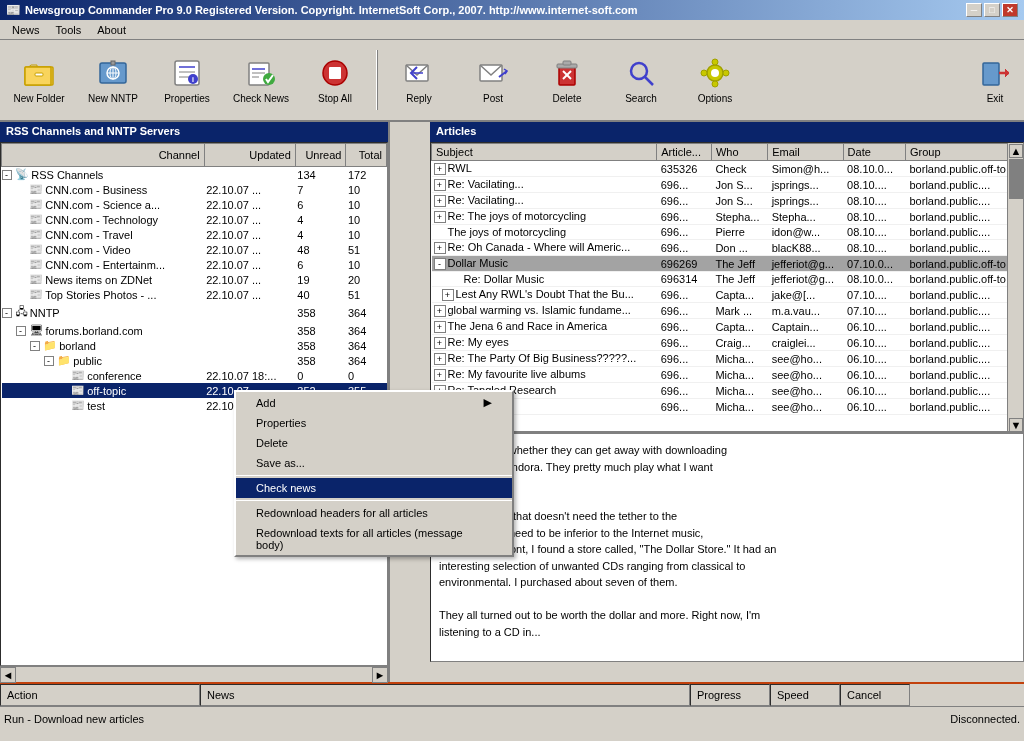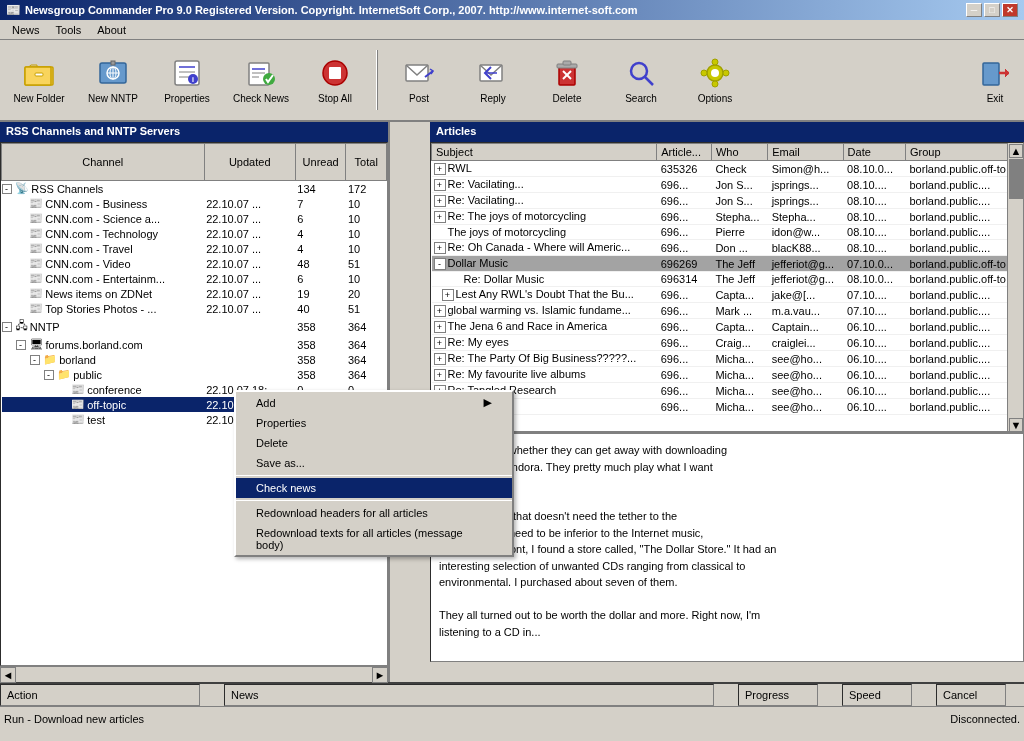--- a/index.html
+++ b/index.html
@@ -23,41 +23,41 @@
     #exit-btn { margin-left: auto; width: 50px; }
     #content { display: flex; flex: 1; height: 560px; }
     
     
     #left-panel { width: 390px; display: flex; flex-direction: column; border-right: 2px solid #808080; }
     .panel-header { background: #0a246a; color: white; padding: 3px 6px; font-size: 11px; font-weight: bold; height: 20px; }
     #tree-area { flex: 1; background: white; overflow-y: auto; overflow-x: auto; border: 1px inset #808080; }
     
     
     .tree-table { width: 100%; border-collapse: collapse; }
-    .tree-table th { background: #d4d0c8; border: 1px solid #808080; padding: 12px 4px; text-align: center; font-size: 11px; font-weight: normal; position: sticky; top: 0; }
+    .tree-table th { background: #d4d0c8; border: 1px solid #808080; padding: 5px 4px; text-align: right; font-size: 11px; font-weight: normal; position: sticky; top: 0; }
     .tree-table td { padding: 1px 2px; font-size: 11px; white-space: nowrap; }
     .tree-row { cursor: pointer; }
     .tree-row.selected { background: #0a246a; color: white; }
     .tree-cell { display: flex; align-items: center; gap: 2px; }
     
     
     #right-panel { flex: 1; display: flex; flex-direction: column; margin-left: 40px; }
     .articles-header { background: #0a246a; color: white; padding: 3px 6px; font-size: 11px; font-weight: bold; height: 20px; }
     #articles-area { background: white; border: 1px inset #808080; overflow-y: auto; }
     .articles-table { width: 100%; border-collapse: collapse; }
     .articles-table th { background: #d4d0c8; border: 1px solid #808080; padding: 2px 4px; text-align: left; font-size: 11px; font-weight: normal; position: sticky; top: 0; cursor: pointer; }
     .articles-table td { padding: 1px 4px; font-size: 11px; white-space: nowrap; border-bottom: 1px solid #f0f0f0; overflow: hidden; max-width: 200px; text-overflow: ellipsis; }
     .article-row { cursor: pointer; }
     .article-row.dollar { background: #a3a3a3; }
     
     
     #preview-area { background: white; border: 1px inset #808080; padding: 8px; font-size: 11px; line-height: 1.5; overflow-y: auto; height: 230px; border-top: 2px solid #808080; }
     
     
-    #statusbar { display: flex; height: 24px; border-top: 2px solid #404040; background: #d4d0c8; gap: 24px; }
+    #statusbar { display: flex; height: 24px; border-top: 2px solid #c2410c; background: #d4d0c8; }
     .status-segment { border: 1px inset #808080; padding: 3px 6px; font-size: 11px; display: flex; align-items: center; }
     #status-action { flex: 0 0 200px; }
     #status-news { flex: 0 0 490px; }
     #status-progress { flex: 0 0 80px; }
     #status-speed { flex: 0 0 70px; }
     #status-cancel { flex: 0 0 70px; }
     
     
     #bottom-status { height: 24px; background: #d4d0c8; border-top: 1px solid #808080; display: flex; align-items: center; padding: 0 4px; font-size: 11px; }
     #bottom-run { flex: 0 0 300px; }
@@ -150,36 +150,36 @@
         </svg>
     </div>
     <span>Stop All</span>
   </div>
   <div class="toolbar-separator"></div>
   <div class="toolbar-btn">
     <div class="toolbar-icon">
       <svg width="32" height="32" viewBox="0 0 32 32">
           <rect x="3" y="8" width="22" height="16" rx="1" fill="white" stroke="#808080" stroke-width="1.5"></rect>
           <polyline points="3,8 14,18 25,8" fill="none" stroke="#808080" stroke-width="1.5"></polyline>
+          <polyline points="14,22 8,16 14,10" fill="none" stroke="#4040cc" stroke-width="2"></polyline>
+          <line x1="8" y1="16" x2="20" y2="16" stroke="#4040cc" stroke-width="1.5"></line>
+        </svg>
+    </div>
+    <span>Reply</span>
+  </div>
+  <div class="toolbar-btn">
+    <div class="toolbar-icon">
+      <svg width="32" height="32" viewBox="0 0 32 32">
+          <rect x="3" y="8" width="22" height="16" rx="1" fill="white" stroke="#808080" stroke-width="1.5"></rect>
+          <polyline points="3,8 14,18 25,8" fill="none" stroke="#808080" stroke-width="1.5"></polyline>
           <line x1="22" y1="20" x2="30" y2="14" stroke="#4040cc" stroke-width="2"></line>
           <polyline points="27,12 30,14 28,17" fill="none" stroke="#4040cc" stroke-width="1.5"></polyline>
         </svg>
     </div>
     <span>Post</span>
-  </div>
-  <div class="toolbar-btn">
-    <div class="toolbar-icon">
-      <svg width="32" height="32" viewBox="0 0 32 32">
-          <rect x="3" y="8" width="22" height="16" rx="1" fill="white" stroke="#808080" stroke-width="1.5"></rect>
-          <polyline points="3,8 14,18 25,8" fill="none" stroke="#808080" stroke-width="1.5"></polyline>
-          <polyline points="14,22 8,16 14,10" fill="none" stroke="#4040cc" stroke-width="2"></polyline>
-          <line x1="8" y1="16" x2="20" y2="16" stroke="#4040cc" stroke-width="1.5"></line>
-        </svg>
-    </div>
-    <span>Reply</span>
   </div>
   <div class="toolbar-btn">
     <div class="toolbar-icon">
       <svg width="32" height="32" viewBox="0 0 32 32">
           <rect x="8" y="10" width="16" height="18" rx="1" fill="#cc3333" stroke="#aa0000" stroke-width="1.5"></rect>
           <line x1="12" y1="14" x2="20" y2="22" stroke="white" stroke-width="2"></line>
           <line x1="20" y1="14" x2="12" y2="22" stroke="white" stroke-width="2"></line>
           <rect x="6" y="7" width="20" height="4" rx="1" fill="#aaaaaa" stroke="#808080" stroke-width="1"></rect>
           <rect x="12" y="4" width="8" height="4" rx="1" fill="#aaaaaa" stroke="#808080" stroke-width="1"></rect>
         </svg>

